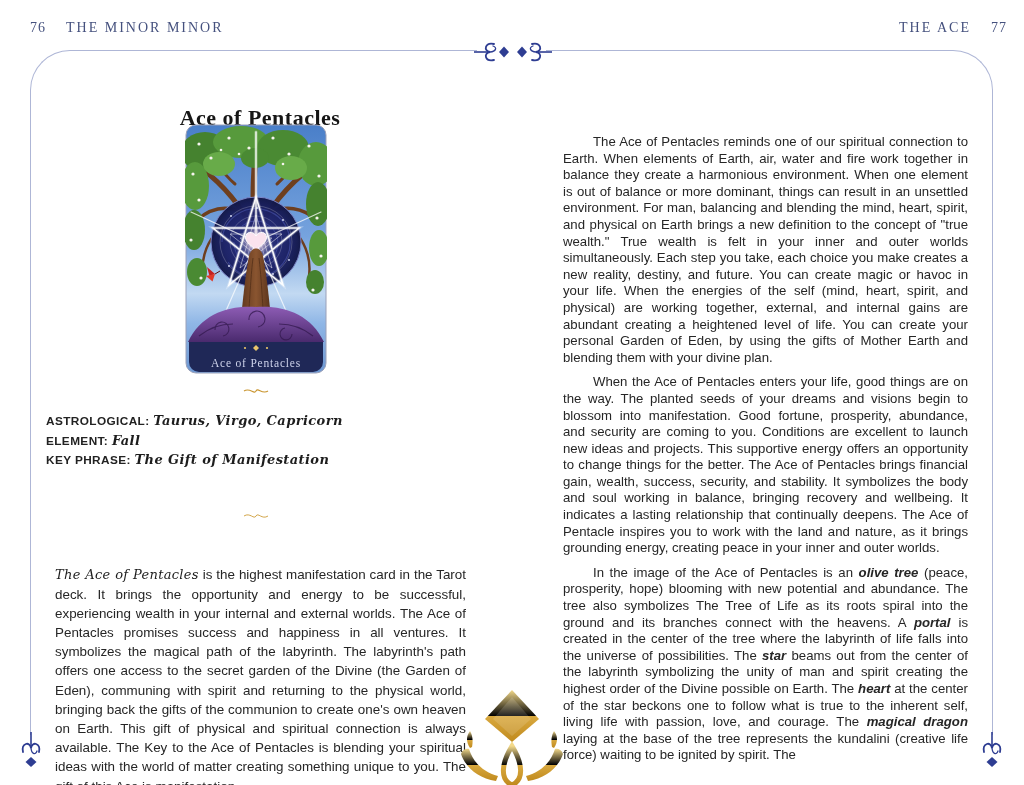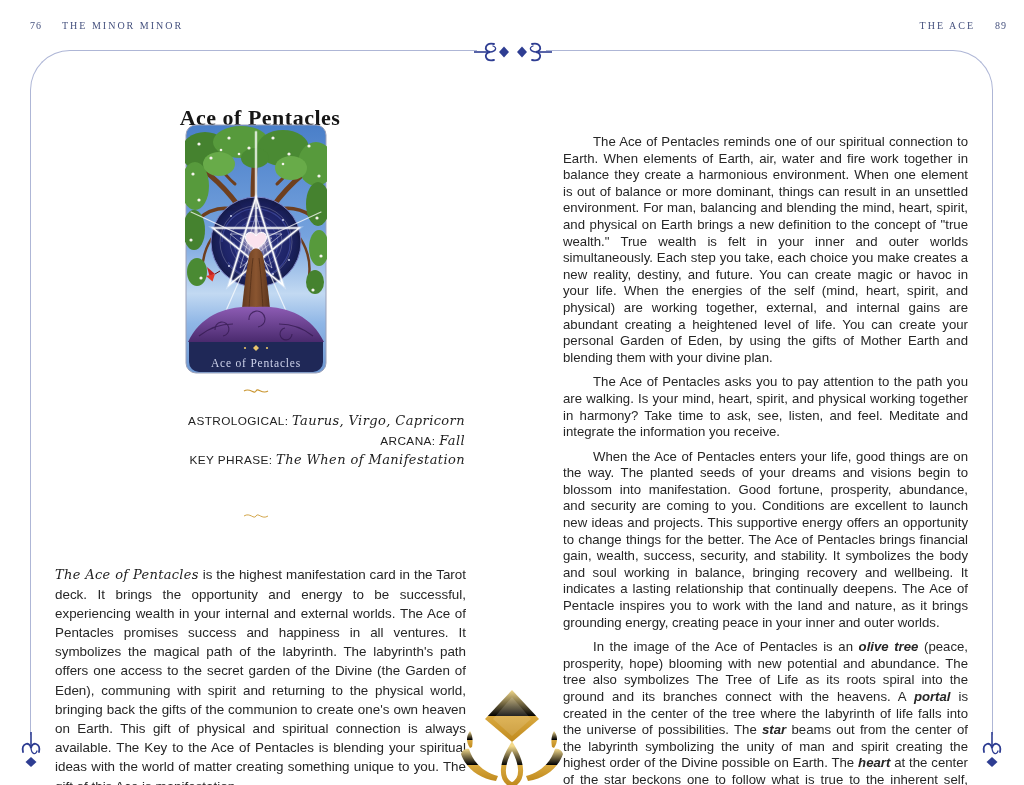--- a/index.html
+++ b/index.html
@@ -6,21 +6,21 @@
   body {
     width: 1024px; height: 785px; overflow: hidden; position: relative;
     font-family: "Liberation Sans", sans-serif; color: #2b2b2b;
     -webkit-font-smoothing: antialiased;
   }
   .spread { position: absolute; inset: 0; background: #ffffff; }
 
   
   .running-head {
     position: absolute; top: 20px; display: flex; align-items: flex-end; gap: 20px;
-    font-family: "Liberation Serif", serif; color: #45517e; font-size: 10px;
+    font-family: "Liberation Serif", serif; color: #45517e; font-size: 14px;
     letter-spacing: 2px;
   }
   .running-head.left { left: 30px; }
   .running-head.right { right: 17px; }
   .pagenum { letter-spacing: 1px; }
 
   
   .frame {
     position: absolute; top: 50px; height: 684px; pointer-events: none;
   }
@@ -44,21 +44,21 @@
   .card-title {
     position: absolute; left: 55px; top: 90px; width: 410px; text-align: center;
     font-family: "Liberation Serif", serif; font-size: 22px; color: #161616;
     letter-spacing: 0.5px;
   }
   .tarot-card { position: absolute; left: 185px; top: 124px; width: 142px; height: 250px; }
   .divider { position: absolute; width: 104px; height: 12px; }
   .divider.d1 { left: 204px; top: 385px; }
   .divider.d2 { left: 204px; top: 510px; }
 
-  .attributes { position: absolute; left: 55px; top: 411px; width: 410px; text-align: right; }
+  .attributes { position: absolute; left: 46px; top: 411px; width: 410px; text-align: left; font-weight: bold; }
   .attr-row { line-height: 17.6px; }
   .attr-label { font-size: 11.8px; letter-spacing: 0.4px; color: #222; }
   .attr-value { font-family: "DejaVu Serif", serif; font-style: italic; font-size: 13px; color: #1d1d1d; letter-spacing: 0.4px; }
 
   .left-body {
     position: absolute; left: 55px; top: 552px; width: 411px;
     font-size: 13.4px; line-height: 19.2px; text-align: justify; color: #262626;
   }
   .lead-in {
     font-family: "DejaVu Serif", serif; font-style: italic;
@@ -79,21 +79,21 @@
 <body>
 
 <div class="spread">
 
   <div class="running-head left">
     <span class="pagenum">76</span>
     <span>THE MINOR MINOR</span>
   </div>
   <div class="running-head right">
     <span>THE ACE</span>
-    <span class="pagenum">89</span>
+    <span class="pagenum">77</span>
   </div>
 
   <div class="frame left"></div>
   <div class="frame right"></div>
 
   <svg class="orn top-left-page" width="38" height="24" viewBox="0 0 38 24">
     <path d="M0,12 L14,12" stroke="#2e3d92" stroke-width="1.6" fill="none"></path>
     <path d="M20,4 C11,2 9,11 16,12 C9,13 11,22 20,20" stroke="#2e3d92" stroke-width="1.8" fill="none" stroke-linecap="round"></path>
     <path d="M16,12 C22,11.5 23.5,7.5 19,6" stroke="#2e3d92" stroke-width="1.3" fill="none" stroke-linecap="round"></path>
     <polygon points="25,12 30,6.5 35,12 30,17.5" fill="#2e3d92"></polygon>
@@ -278,22 +278,22 @@
       <stop offset="1" stop-color="#d8a93e" stop-opacity="0"></stop>
         </linearGradient>
       </defs>
     <line x1="0" y1="6" x2="40" y2="6" stroke="url(#gd1)" stroke-width="1.2"></line>
     <line x1="64" y1="6" x2="104" y2="6" stroke="url(#gd1)" stroke-width="1.2"></line>
     <path d="M40,6 C46,2 50,10 52,6 C54,2 58,10 64,6" stroke="#c9952e" stroke-width="1.1" fill="none"></path>
   </svg>
 
   <div class="attributes">
       <div class="attr-row"><span class="attr-label">ASTROLOGICAL: </span><span class="attr-value">Taurus, Virgo, Capricorn</span></div>
-      <div class="attr-row"><span class="attr-label">ARCANA: </span><span class="attr-value">Fall</span></div>
-      <div class="attr-row"><span class="attr-label">KEY PHRASE: </span><span class="attr-value">The When of Manifestation</span></div>
+      <div class="attr-row"><span class="attr-label">ELEMENT: </span><span class="attr-value">Fall</span></div>
+      <div class="attr-row"><span class="attr-label">KEY PHRASE: </span><span class="attr-value">The Gift of Manifestation</span></div>
     </div>
 
   <svg class="divider d2" viewBox="0 0 104 12">
     <defs>
         <linearGradient id="gd2" x1="0" y1="0" x2="1" y2="0">
       <stop offset="0" stop-color="#e0b95c" stop-opacity="0"></stop>
           <stop offset="0.3" stop-color="#e0b95c"></stop>
       <stop offset="0.5" stop-color="#c09032"></stop>
           <stop offset="0.7" stop-color="#e0b95c"></stop>
       <stop offset="1" stop-color="#e0b95c" stop-opacity="0"></stop>
@@ -301,21 +301,20 @@
       </defs>
     <line x1="0" y1="6" x2="40" y2="6" stroke="url(#gd2)" stroke-width="1.1"></line>
     <line x1="64" y1="6" x2="104" y2="6" stroke="url(#gd2)" stroke-width="1.1"></line>
     <path d="M40,6 C46,2 50,10 52,6 C54,2 58,10 64,6" stroke="#d3a64a" stroke-width="1" fill="none"></path>
   </svg>
 
   <p class="left-body"><span class="lead-in">The Ace of Pentacles</span><span> is the highest manifestation card in the Tarot deck. It brings the opportunity and energy to be successful, experiencing wealth in your internal and external worlds. The Ace of Pentacles promises success and happiness in all ventures. It symbolizes the magical path of the labyrinth. The labyrinth's path offers one access to the secret garden of the Divine (the Garden of Eden), communing with spirit and returning to the physical world, bringing back the gifts of the communion to create one's own heaven on Earth. This gift of physical and spiritual connection is always available. The Key to the Ace of Pentacles is blending your spiritual ideas with the world of matter creating something unique to you. The gift of this Ace is manifestation.</span></p>
 
   <div class="right-body">
       <p><span>The Ace of Pentacles reminds one of our spiritual connection to Earth. When elements of Earth, air, water and fire work together in balance they create a harmonious environment. When one element is out of balance or more dominant, things can result in an unsettled environment. For man, balancing and blending the mind, heart, spirit, and physical on Earth brings a new definition to the concept of "true wealth." True wealth is felt in your inner and outer worlds simultaneously. Each step you take, each choice you make creates a new reality, destiny, and future. You can create magic or havoc in your life. When the energies of the self (mind, heart, spirit, and physical) are working together, external, and internal gains are abundant creating a heightened level of life. You can create your personal Garden of Eden, by using the gifts of Mother Earth and blending them with your divine plan.</span></p>
-      <p><span>The Ace of Pentacles asks you to pay attention to the path you are walking. Is your mind, heart, spirit, and physical working together in harmony? Take time to ask, see, listen, and feel. Meditate and integrate the information you receive.</span></p>
       <p><span>When the Ace of Pentacles enters your life, good things are on the way. The planted seeds of your dreams and visions begin to blossom into manifestation. Good fortune, prosperity, abundance, and security are coming to you. Conditions are excellent to launch new ideas and projects. This supportive energy offers an opportunity to change things for the better. The Ace of Pentacles brings financial gain, wealth, success, security, and stability. It symbolizes the body and soul working in balance, bringing recovery and wellbeing. It indicates a lasting relationship that continually deepens. The Ace of Pentacle inspires you to work with the land and nature, as it brings grounding energy, creating peace in your inner and outer worlds.</span></p>
       <p><span>In the image of the Ace of Pentacles is an </span><span class="bold">olive tree</span><span> (peace, prosperity, hope) blooming with new potential and abundance. The tree also symbolizes The Tree of Life as its roots spiral into the ground and its branches connect with the heavens. A </span><span class="bold">portal</span><span> is created in the center of the tree where the labyrinth of life falls into the universe of possibilities. The </span><span class="bold">star</span><span> beams out from the center of the labyrinth symbolizing the unity of man and spirit creating the highest order of the Divine possible on Earth. The </span><span class="bold">heart</span><span> at the center of the star beckons one to follow what is true to the inherent self, living life with passion, love, and courage. The </span><span class="bold">magical dragon</span><span> laying at the base of the tree represents the kundalini (creative life force) waiting to be ignited by spirit. The </span></p>
     </div>
 
   <svg class="bottom-ornament" viewBox="0 0 140 97">
     <defs>
       <linearGradient id="gold2" x1="0" y1="0" x2="0" y2="1">
         <stop offset="0" stop-color="#f3d98a"></stop>
           <stop offset="0.5" stop-color="#dca califa"></stop>
         <stop offset="0.5" stop-color="#d9a93f"></stop>

